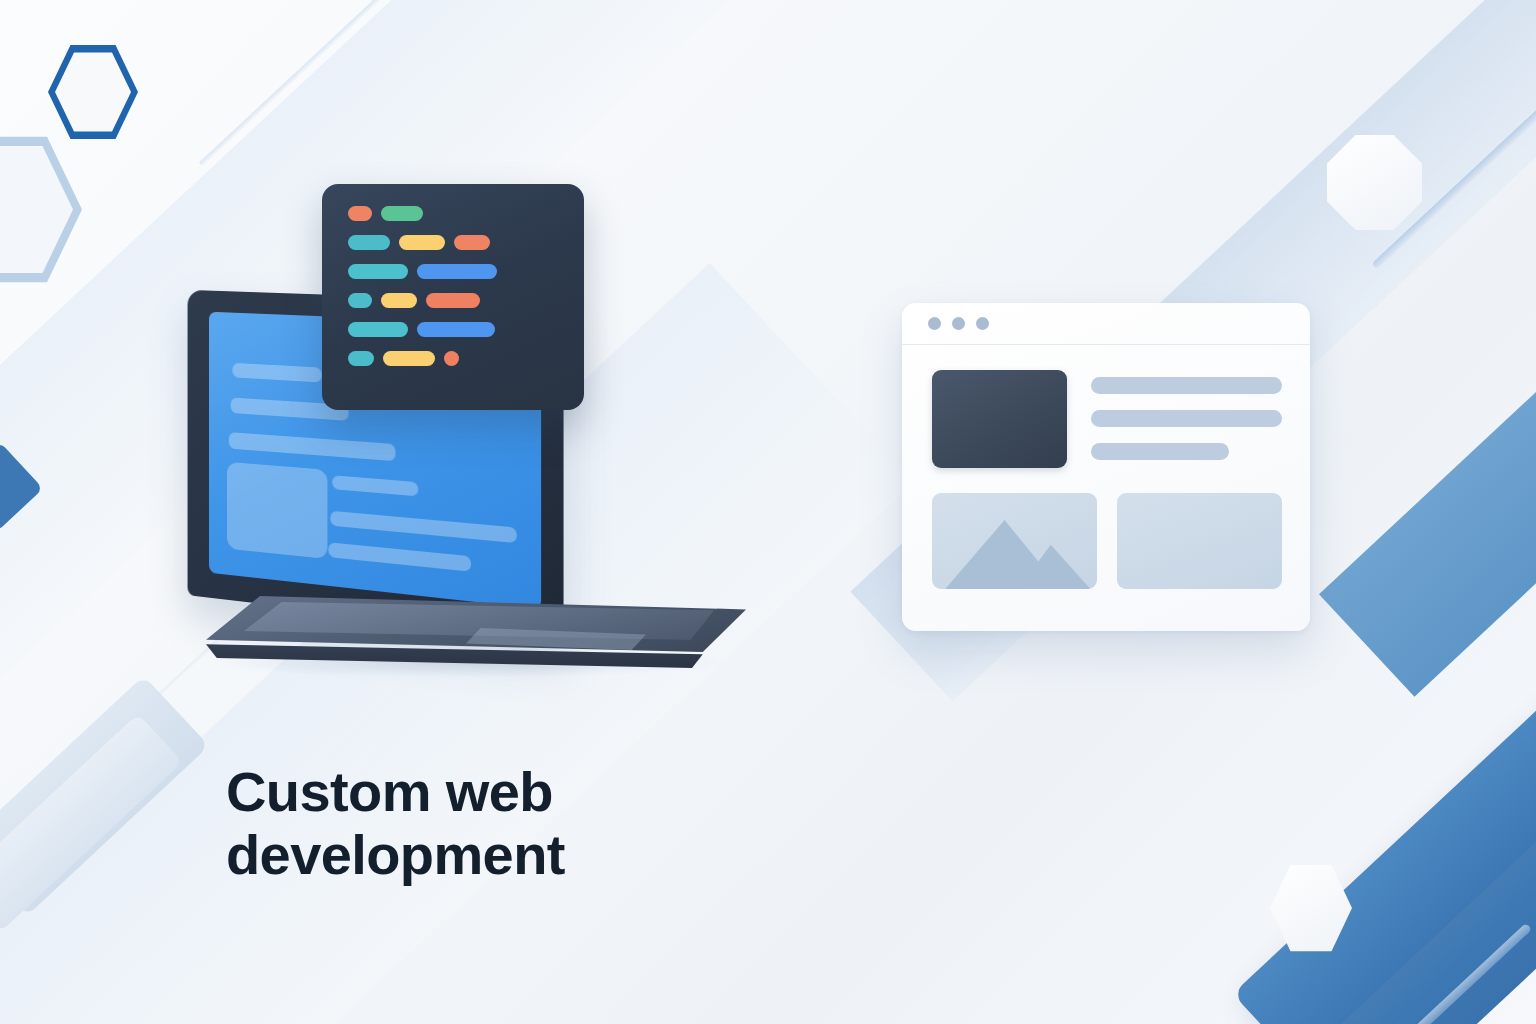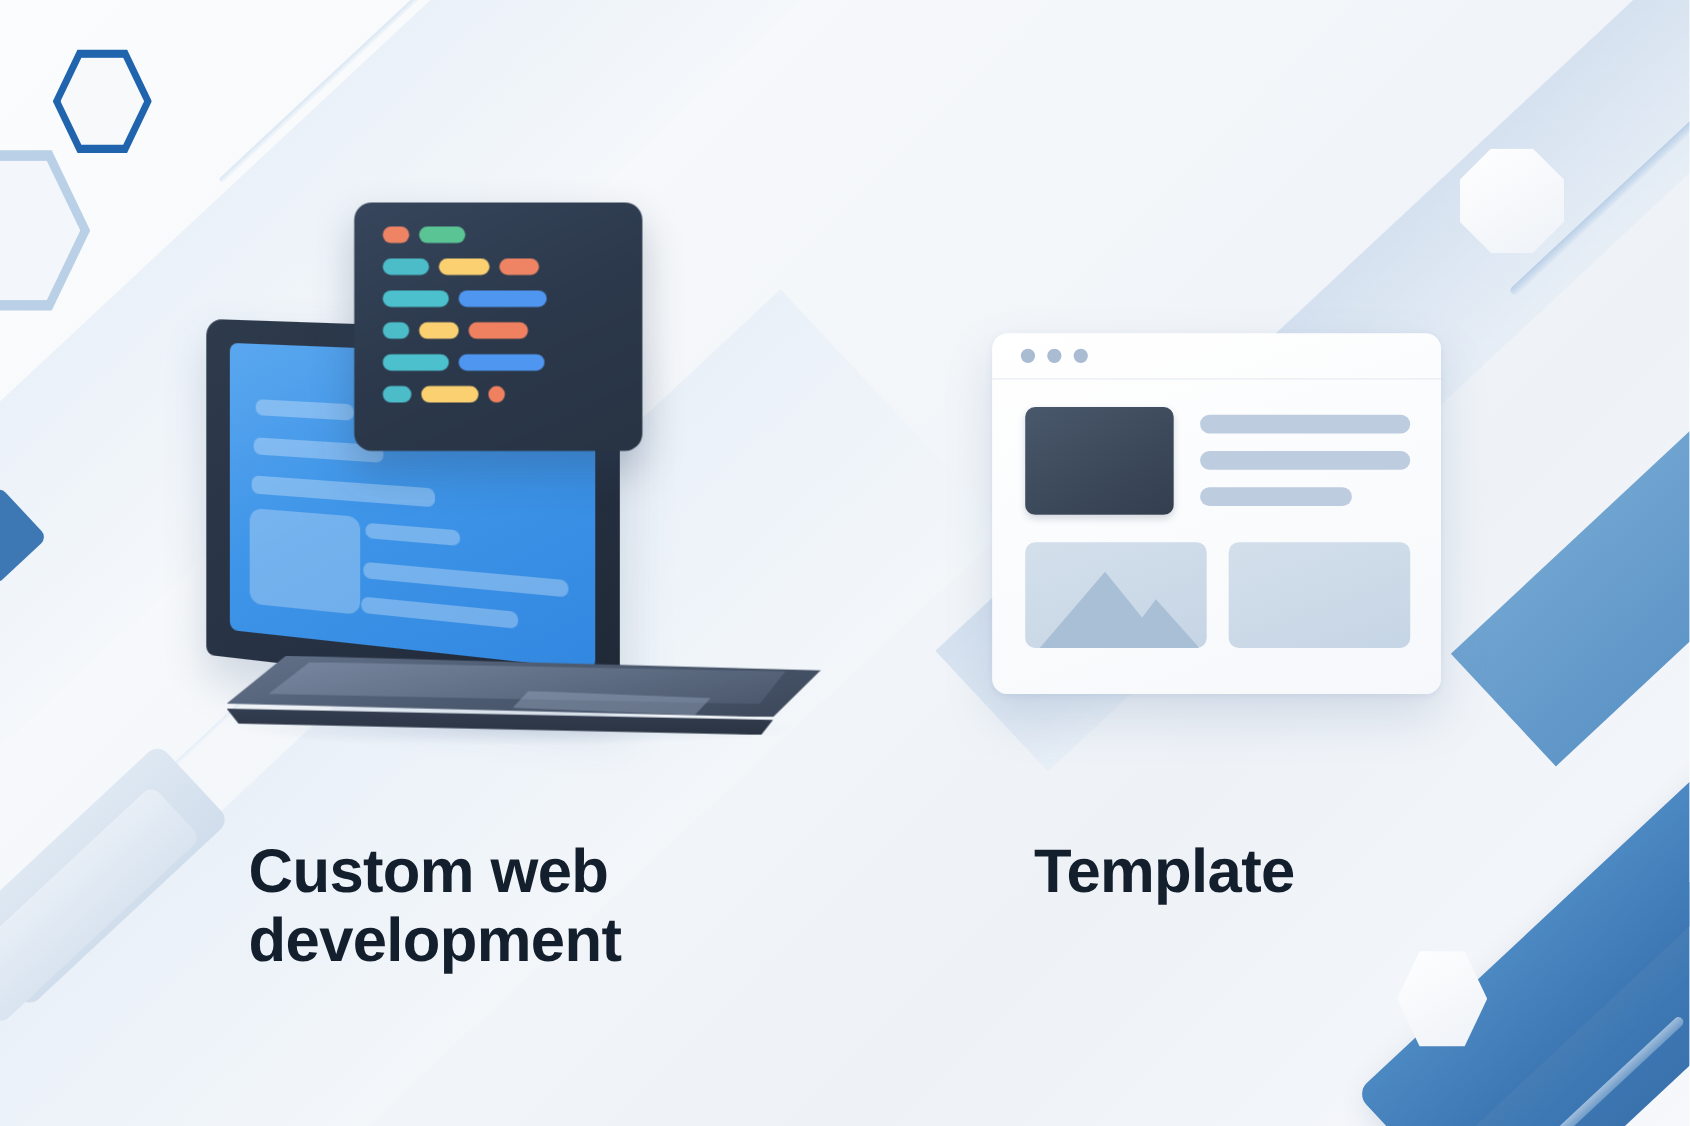--- a/index.html
+++ b/index.html
@@ -358,15 +358,14 @@
             <polygon points="8,100 44,28 78,100" fill="#a8bfd6"></polygon>
             <polygon points="52,100 72,54 96,100" fill="#a8bfd6"></polygon>
           </svg>
         </div>
         <div class="card-ph"></div>
       </div>
     </div>
   </div>
 
   <div class="label label-left">Custom web development</div>
-  <div class="label label-right">Template</div>
 
 </div>
 
 </body></html>

